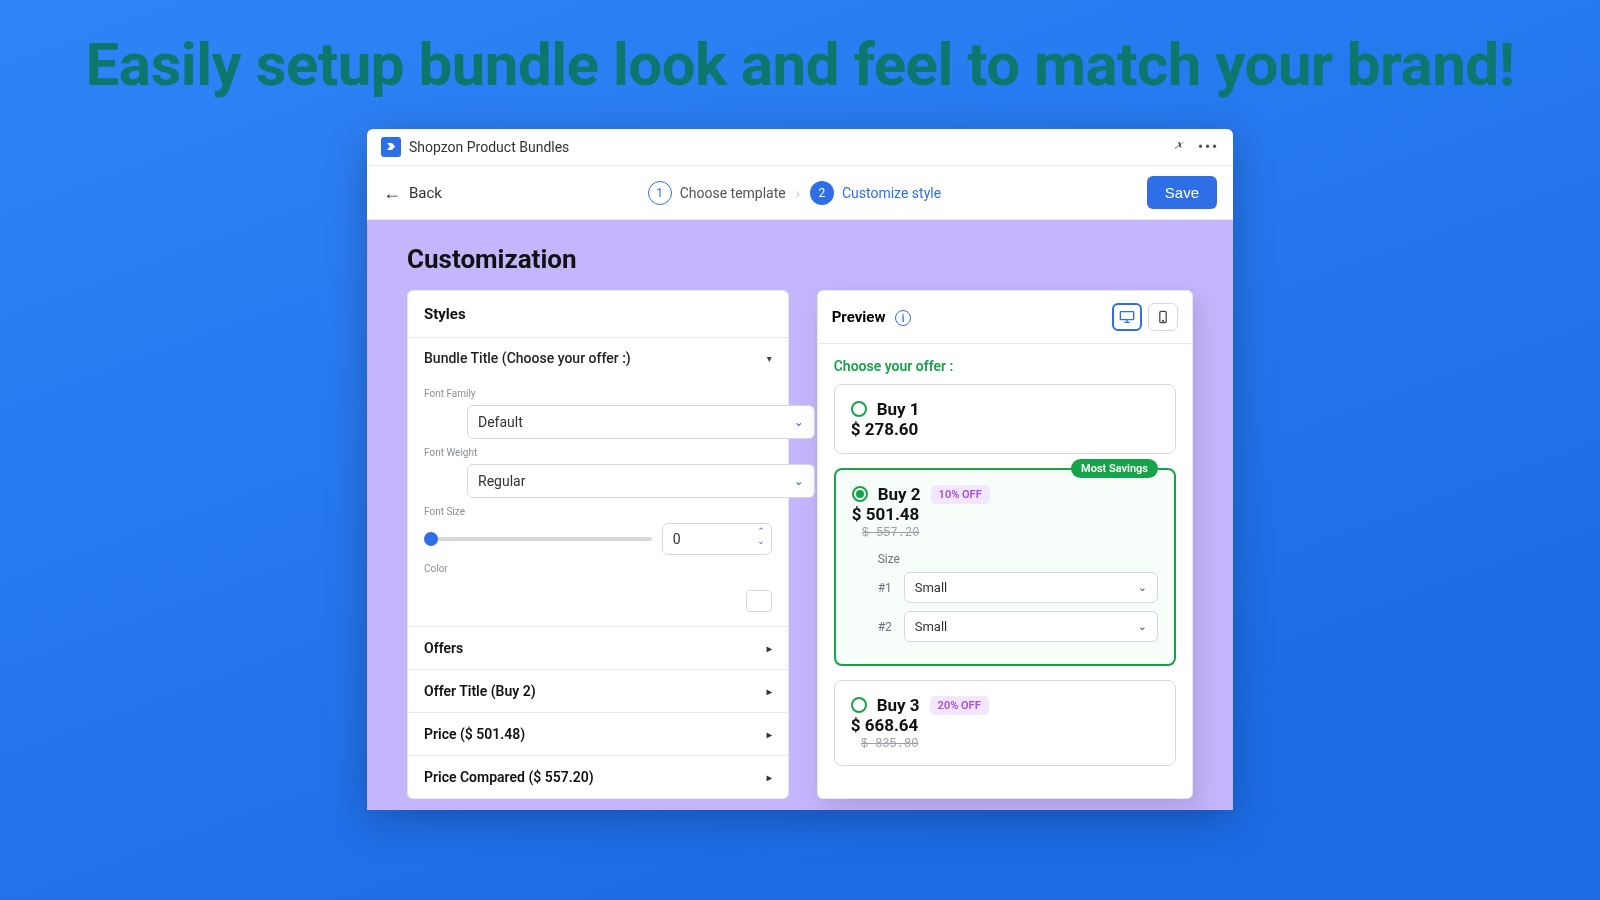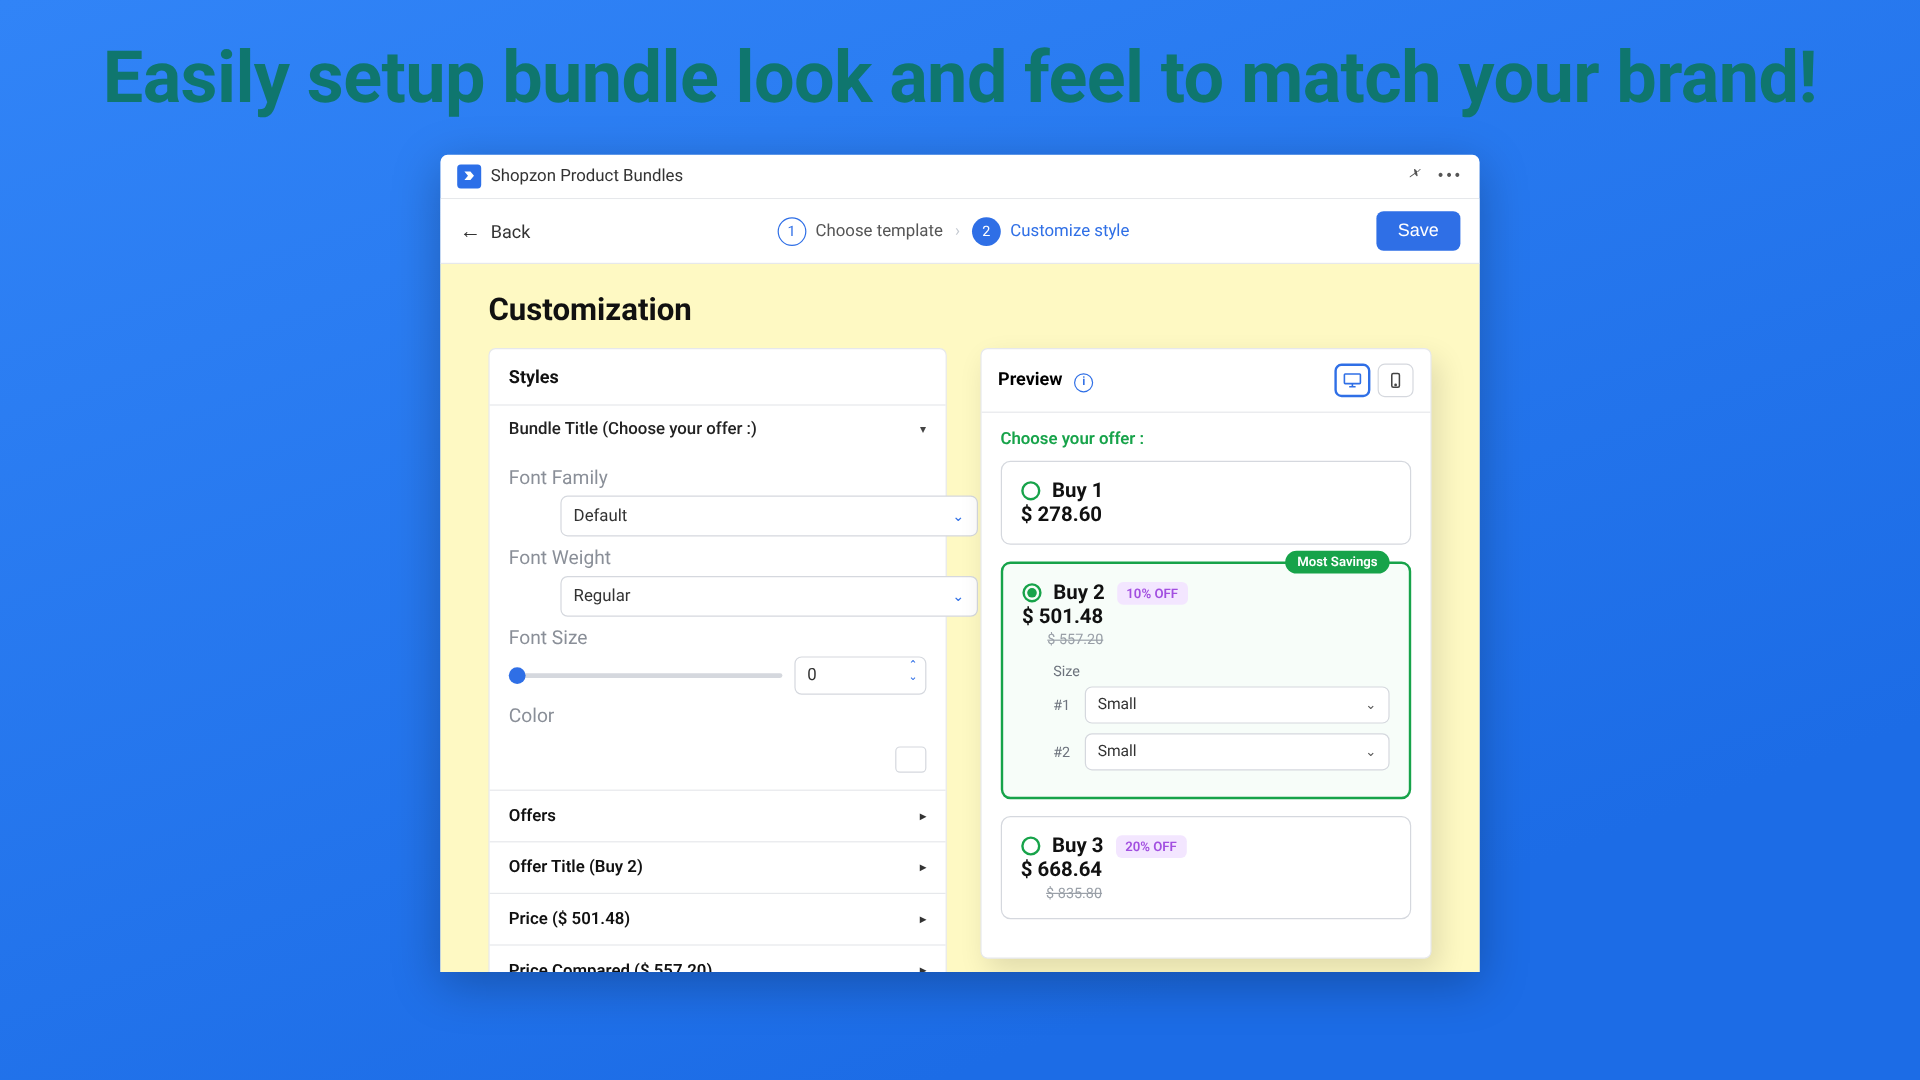--- a/index.html
+++ b/index.html
@@ -67,21 +67,21 @@
   .step-label { color:#555; }
   .step-label.active { color:#2f6fe6; }
   .step-caret { color:#c4c9d1; }
   .save-btn {
     background:#2f6fe6; color:#fff; border:none; border-radius:6px;
     padding:8px 18px; font-size:15px; font-weight:500; cursor:pointer;
   }
 
   
   .body {
-    background:#fef9c3;
+    background:#c4b5fd;
     padding: 24px 40px 0 40px;
     height: 590px;
     overflow:hidden;
   }
   .body h1 { font-size:26px; font-weight:700; color:#111; margin-bottom:16px;}
   .cols { display:flex; gap:28px; align-items:flex-start;}
   .panel {
     background:#fff;
     border:1px solid #e6e8eb;
     border-radius:6px;
@@ -97,21 +97,21 @@
     border-bottom:1px solid #e6e8eb;
   }
   .section-title {
     padding:12px 16px;
     font-size:14px; color:#222; font-weight:500;
     display:flex; justify-content:space-between; align-items:center;
     cursor:pointer;
   }
   .section-title .tri { font-size:10px; color:#444;}
   .section-body { padding: 2px 16px 14px 16px; }
-  .field-label { font-size:16px; color:#8a8f98; margin:8px 0 6px 0; }
+  .field-label { font-size:10px; color:#8a8f98; margin:8px 0 6px 0; }
   .select {
     width:100%; border:1px solid #d5d8de; border-radius:6px;
     padding:8px 10px; background:#fff; font-size:14px; color:#333;
     display:flex; justify-content:space-between; align-items:center;
     cursor:pointer;
     margin-left:43px;
   }
   .select .chev { color:#2f6fe6; font-size:12px; }
   .slider-row { display:flex; align-items:center; gap:10px;}
   .slider-track {
@@ -173,21 +173,21 @@
   }
   .radio .dot { width:8px; height:8px; background:#17a34a; border-radius:50%; }
   .offer-left { display:flex; align-items:center; }
   .offer-name { font-weight:700; font-size:17px; color:#111;}
   .badge-off {
     background:#f3e6ff; color:#a24fe0; font-size:11px; font-weight:600;
     padding:3px 8px; border-radius:5px; margin-left:10px;
   }
   .price-col { text-align:right; }
   .price-main{ font-weight:700; font-size:17px; color:#111;}
-  .price-old { font-size:12px; color:#9aa0a8; text-decoration:line-through; margin-top:2px;}
+  .price-old { font-size:12px; color:#9aa0a8; text-decoration:line-through; margin-top:2px;font-family:Liberation Mono, monospace;}
   .savings-pill {
     position:absolute; top:-11px; right:16px;
     background:#17a34a; color:#fff; font-size:11px; font-weight:600;
     padding:3px 10px; border-radius:10px;
   }
   .variant-block { margin:12px 0 0 26px; }
   .variant-label { font-size:12px; color:#6d737d; margin-bottom:6px; }
   .variant-row { display:flex; align-items:center; gap:8px; margin-bottom:8px;}
   .variant-index { font-size:12px; color:#6d737d; width:18px;}
   .variant-select {

